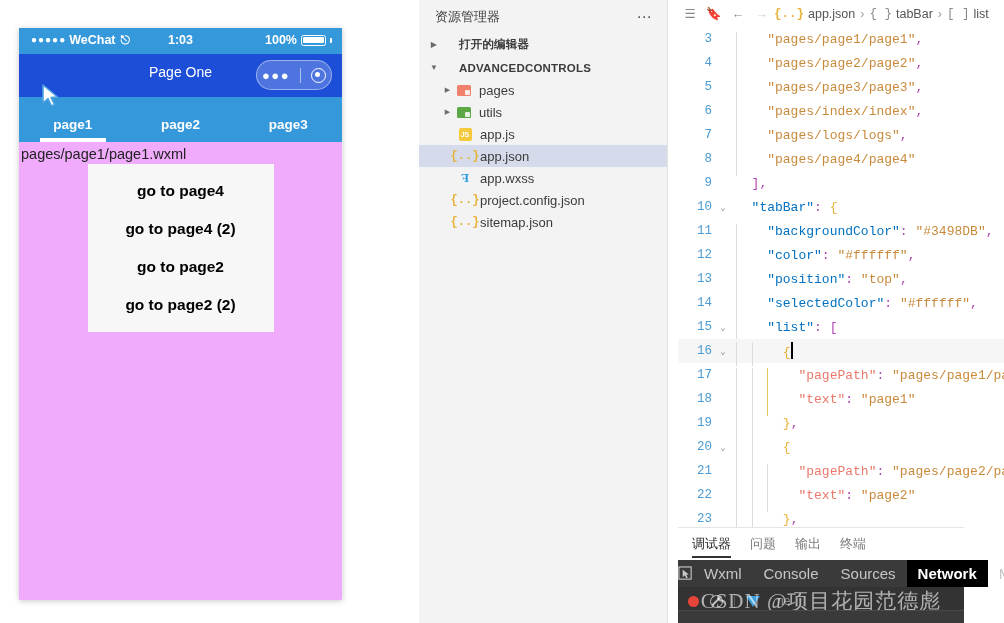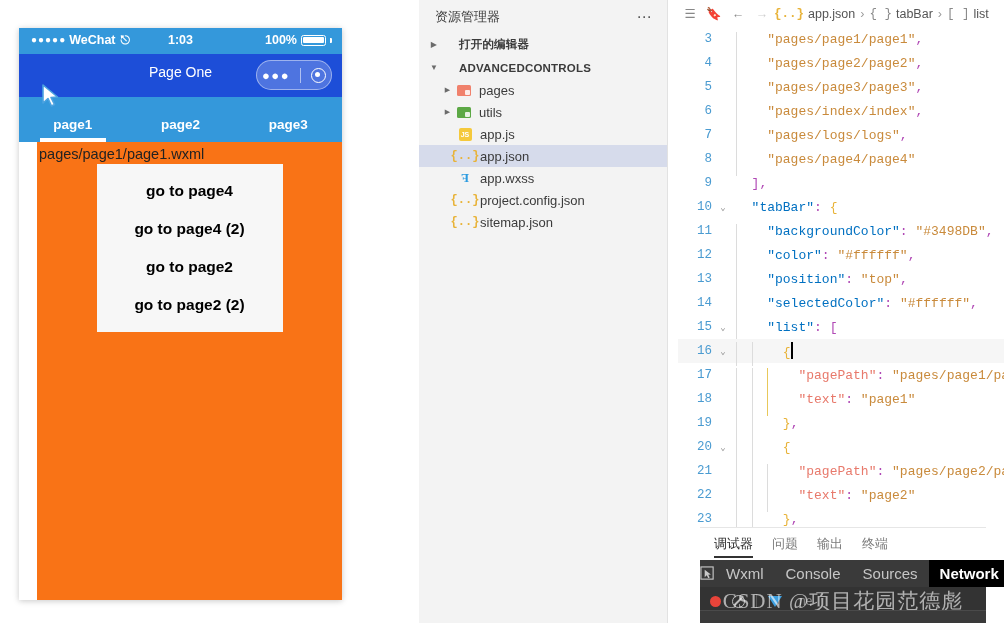--- a/index.html
+++ b/index.html
@@ -37,21 +37,21 @@
   .capsule .dots3{color:#fff;font-size:13px;letter-spacing:1.5px;line-height:1;}
   .capsule .divider{width:1px;height:15px;background:rgba(255,255,255,.55);}
   .capsule .target{width:15px;height:15px;border-radius:50%;border:1.8px solid #fff;position:relative;box-sizing:border-box;}
   .capsule .target:after{content:"";position:absolute;left:3.2px;top:3.2px;width:5px;height:5px;border-radius:50%;background:#fff;}
   #phone-tabbar{height:45px;background:#3498DB;display:flex;position:relative;}
   .ptab{flex:1;display:flex;align-items:flex-end;justify-content:center;padding-bottom:10px;
         color:#ffffff;font-size:13.5px;font-weight:bold;position:relative;}
   .ptab.active:after{content:"";position:absolute;bottom:-3px;left:50%;transform:translateX(-50%);
         width:66px;height:7px;background:#ffffff;}
   #mouse-cursor{position:absolute;left:40px;top:83px;width:22px;height:26px;z-index:6;}
-  #phone-body{background:#f97316;height:458px;position:relative;margin-left:18px;}
+  #phone-body{background:#f0abfc;height:458px;position:relative;}
   .wxml-path{font-size:14.5px;color:#222;padding:4px 0 2px 2px;font-family:"Liberation Sans",sans-serif;}
   .btn-stack{margin:0 auto;width:186px;background:#f7f7f7;padding:8px 0;}
   .wx-btn{text-align:center;font-size:15.5px;font-weight:bold;color:#000;padding:10px 0;}
   
   #explorer{position:absolute;left:419px;top:0;width:248px;height:623px;background:#f3f3f3;
             border-right:1px solid #e2e2e2;}
   #exp-header{height:33px;display:flex;align-items:center;justify-content:space-between;
               padding:0 14px 0 16px;background:#f3f3f3;}
   #exp-title{font-size:13px;color:#3b3b3b;}
   #exp-more{color:#555;font-size:15px;letter-spacing:1.5px;line-height:10px;}
@@ -92,21 +92,21 @@
   .tok-key{color:#0070c1;}
   .tok-key2{color:#E8796B;}
   .tok-str{color:#C98A3B;}
   .tok-p{color:#b048b5;}
   .tok-brace{color:#E8B339;}
   .tok-brk{color:#b048b5;}
   .cursor{display:inline-block;width:2px;height:17px;background:#000;vertical-align:-3px;}
   .vguide{position:absolute;top:0;height:24px;border-left:1px solid #dcdcdc;}
   .vguide-y{position:absolute;top:0;height:24px;border-left:1px solid #E8C85A;}
   
-  #bottom{position:absolute;left:700px;top:527px;width:286px;height:96px;background:#c2410c;border-top:1px solid #e6e6e6;}
+  #bottom{position:absolute;left:678px;top:527px;width:286px;height:96px;background:#c2410c;border-top:1px solid #e6e6e6;}
   #dbg-tabs{height:32px;display:flex;align-items:center;padding-left:14px;gap:19px;background:#fff;}
   .dtab{font-size:13px;color:#7a7a7a;position:relative;height:32px;display:flex;align-items:center;}
   .dtab.active{color:#2b2b2b;}
   .dtab.active:after{content:"";position:absolute;left:0;right:0;bottom:2px;height:2px;background:#333;}
   #devtools{position:absolute;top:32px;left:0;right:0;bottom:0;background:#3a3a3a;}
   #dt-tabs{height:27px;background:#3a3a3a;display:flex;align-items:center;}
   .dt-inspect{width:34px;display:flex;align-items:center;justify-content:center;color:#c9c9c9;}
   .dt-t{font-size:15px;color:#c6c6c6;padding:0 11px;height:27px;display:flex;align-items:center;}
   .dt-t.active{background:#000;color:#fff;font-weight:bold;}
   #dt-toolbar{height:28px;background:#333333;display:flex;align-items:center;padding-left:10px;gap:11px;position:relative;}

